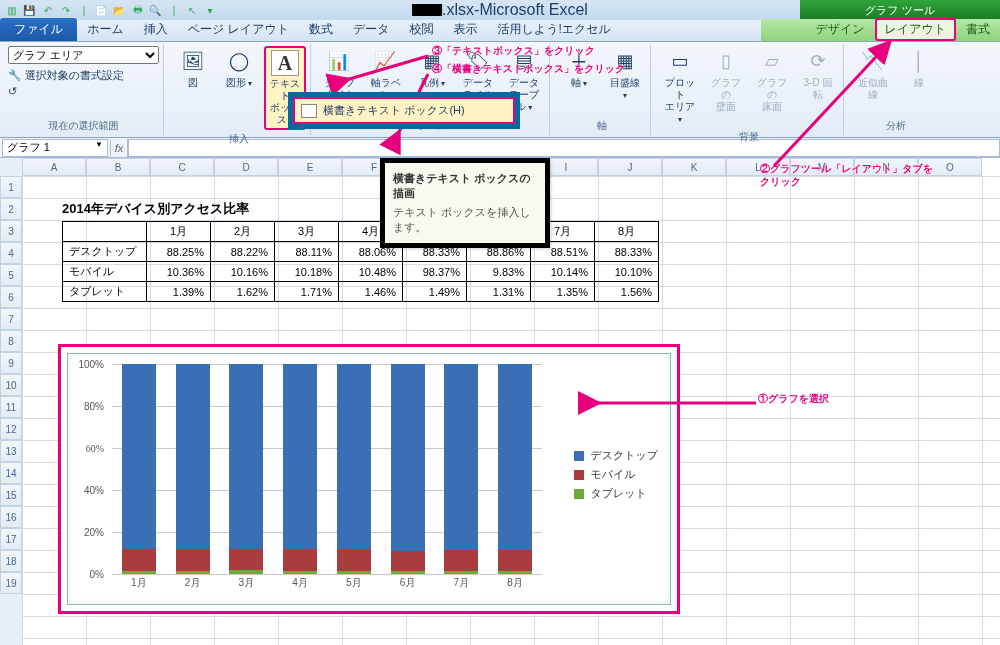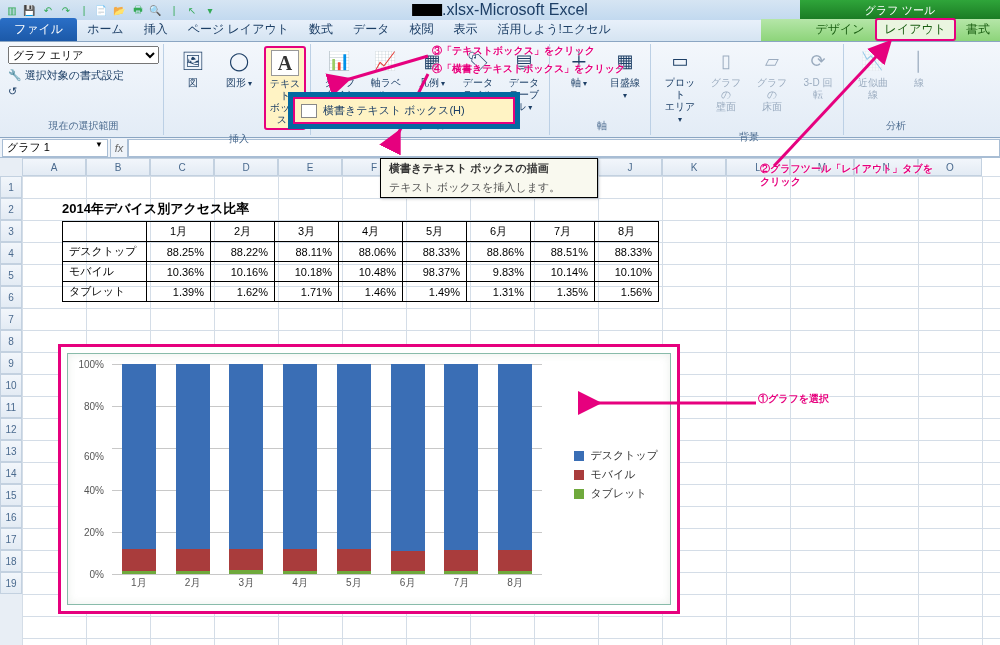--- a/index.html
+++ b/index.html
@@ -33,21 +33,21 @@
 .vbtn .ico { width:28px; height:26px; display:flex; align-items:center; justify-content:center; font-size:18px; margin-bottom:2px;}
 .vbtn.big-a .ico { background:#fff; border:1px solid #999; font-weight:bold; font-family:serif; font-size:20px; color:#333;}
 .vbtn.hl { border:2px solid #e6007e; background:#fff3c4;}
 .vbtn .drop::after { content:" ▾"; font-size:8px;}
 
 
 .dd { position:absolute; left:288px; top:92px; width:232px; background:#c4b5fd; border:5px solid #0369a1; z-index:5;}
 .dd-item { padding:4px 6px; display:flex; align-items:center; gap:6px; font-size:11px; color:#1d3f66; cursor:pointer;}
 .dd-item.hl { border:2px solid #e6007e; background:#fff3c4;}
 .dd-item .ico-s { width:16px; height:14px; border:1px solid #888; background:#fff; display:inline-block;}
-.tooltip { position:absolute; left:380px; top:158px; width:218px; background:#f9f9ef; border:1px solid #000000; padding:2px 8px; font-size:11px; z-index:6; box-shadow:1px 1px 3px rgba(0,0,0,.2);}
+.tooltip { position:absolute; left:380px; top:158px; width:170px; background:#f9f9ef; border:5px solid #000000; padding:8px 8px; font-size:11px; z-index:6; box-shadow:1px 1px 3px rgba(0,0,0,.2);}
 .tooltip .tt-title { font-weight:bold; margin-bottom:4px; color:#333;}
 .tooltip .tt-body { color:#555;}
 
 
 .annot { position:absolute; color:#e6007e; font-weight:bold; font-size:10px; line-height:1.3; text-shadow:0 0 2px #fff, 0 0 2px #fff;}
 
 
 .nfbar { height:20px; background:#eef3f9; border-bottom:1px solid #a8bdd4; display:flex; align-items:center;}
 .namebox { width:106px; border:1px solid #a8bdd4; background:#fff; height:18px; margin:0 2px; padding:0 4px; font-size:11px; display:flex; align-items:flex-start; justify-content:space-between;}
 .fx { width:18px; text-align:center; font-style:italic; color:#666; border-left:1px solid #a8bdd4; border-right:1px solid #a8bdd4; height:18px; line-height:18px;}
@@ -404,21 +404,21 @@
         </tr>
       </tbody>
   </table>
 
   <div class="chartbox">
     <div class="chart-inner">
       <div class="yaxis" id="yaxis">
           <div class="ytick" style="top: 210px;">0%</div>
           <div class="ytick" style="top: 168px;">20%</div>
           <div class="ytick" style="top: 126px;">40%</div>
-          <div class="ytick" style="top: 92px;">60%</div>
+          <div class="ytick" style="top: 84px; font-family: Liberation Serif, serif;">60%</div>
           <div class="ytick" style="top: 42px;">80%</div>
           <div class="ytick" style="top: 0px;">100%</div>
         </div>
       <div class="plot" id="plot">
           <div class="gl" style="top: 210px;"></div>
           <div class="gl" style="top: 168px;"></div>
           <div class="gl" style="top: 126px;"></div>
           <div class="gl" style="top: 84px;"></div>
           <div class="gl" style="top: 42px;"></div>
           <div class="gl" style="top: 0px;"></div>

